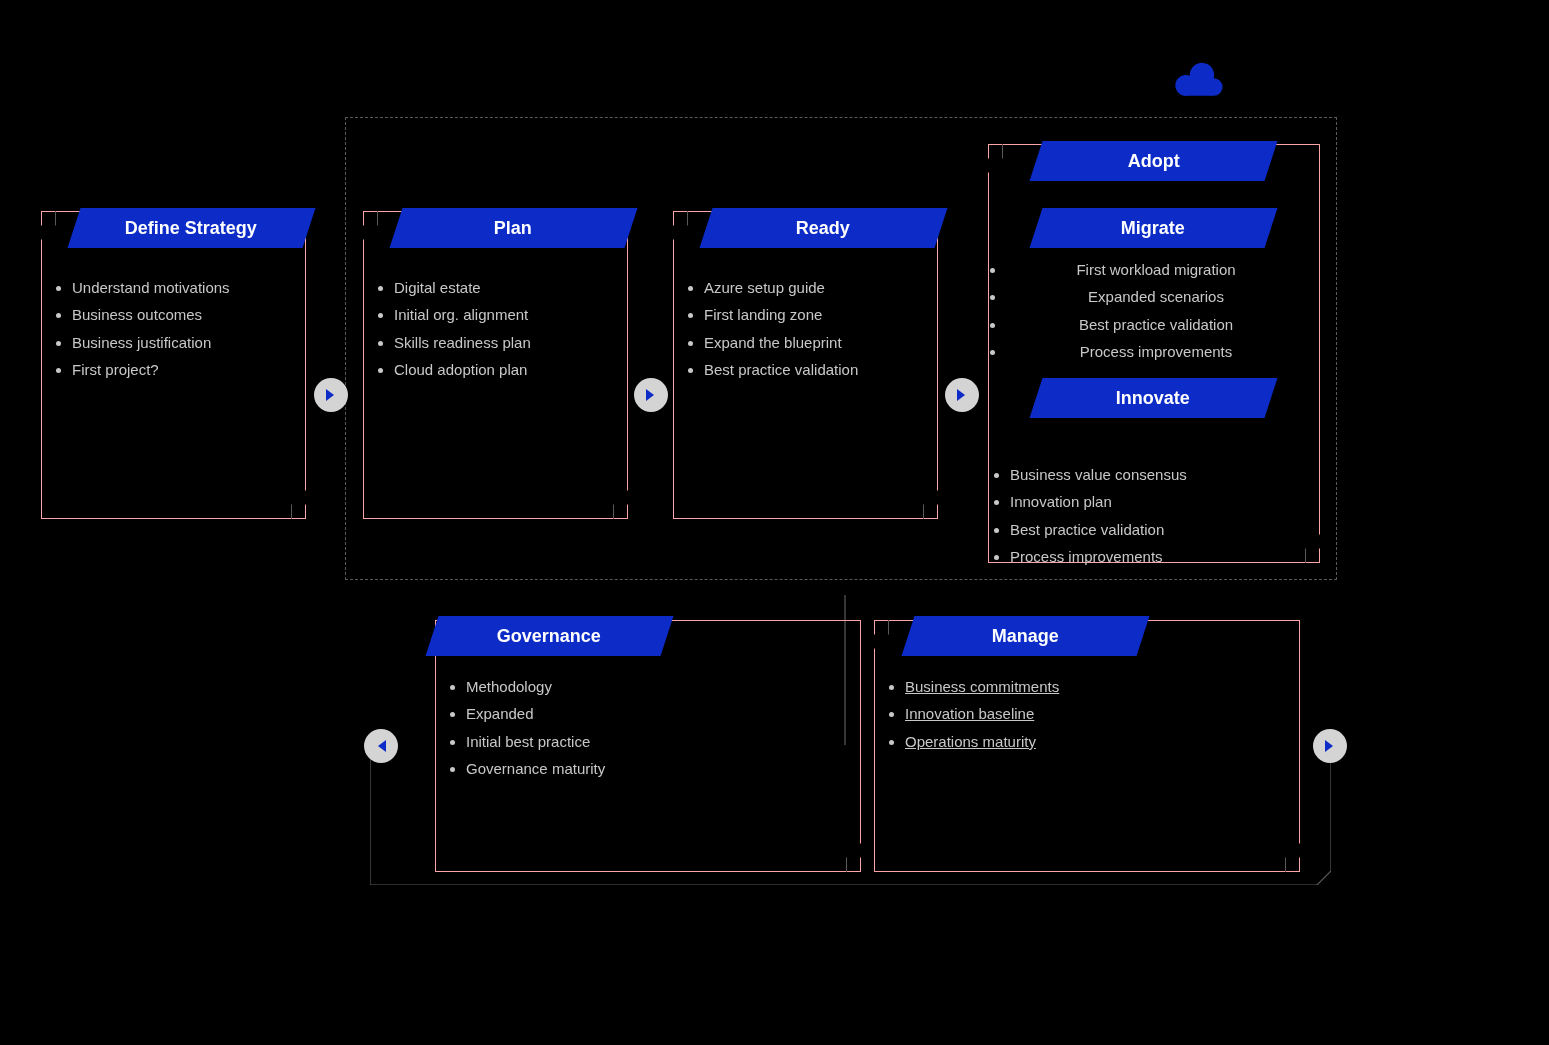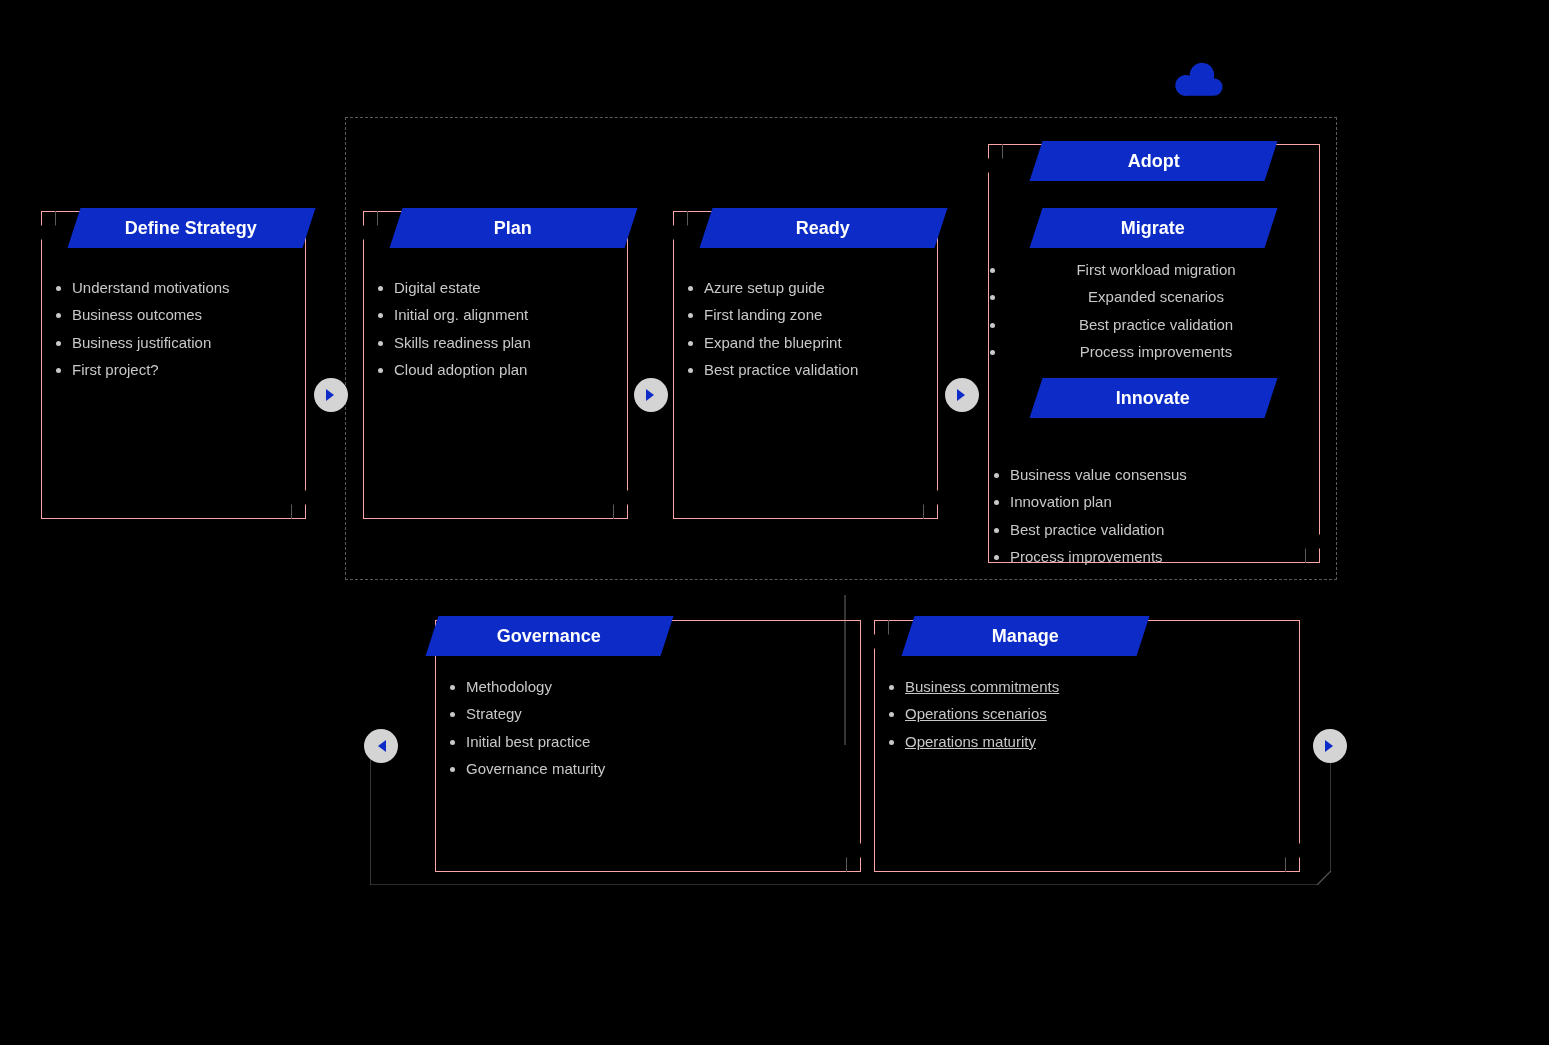--- a/index.html
+++ b/index.html
@@ -136,33 +136,33 @@
     <svg viewBox="0 0 16 16">
       <path fill="#0c2bc7" d="M3 2l8 6-8 6z"></path>
     </svg>
   </div>
 
 <div class="box" style="left:388px;top:620px;width:424px;height:250px;margin-left:47px;">
   <div class="corner tl"></div>
     <div class="corner br"></div>
   <ul class="items" style="margin-top:54px;">
     <li>Methodology</li>
-    <li>Strategy</li>
+    <li>Expanded</li>
     <li>Initial best practice</li>
     <li>Governance maturity</li>
   </ul>
 </div>
 <div class="banner" style="left:432px;top:616px;width:235px;">
   <span>Governance</span>
 </div>
 
 <div class="box" style="left:874px;top:620px;width:424px;height:250px;">
   <div class="corner tl"></div>
     <div class="corner br"></div>
   <ul class="items" style="margin-top:54px;text-decoration:underline;">
     <li>Business commitments</li>
-    <li>Operations scenarios</li>
+    <li>Innovation baseline</li>
     <li>Operations maturity</li>
   </ul>
 </div>
 <div class="banner" style="left:908px;top:616px;width:235px;">
   <span>Manage</span>
 </div>
 
 </body></html>

